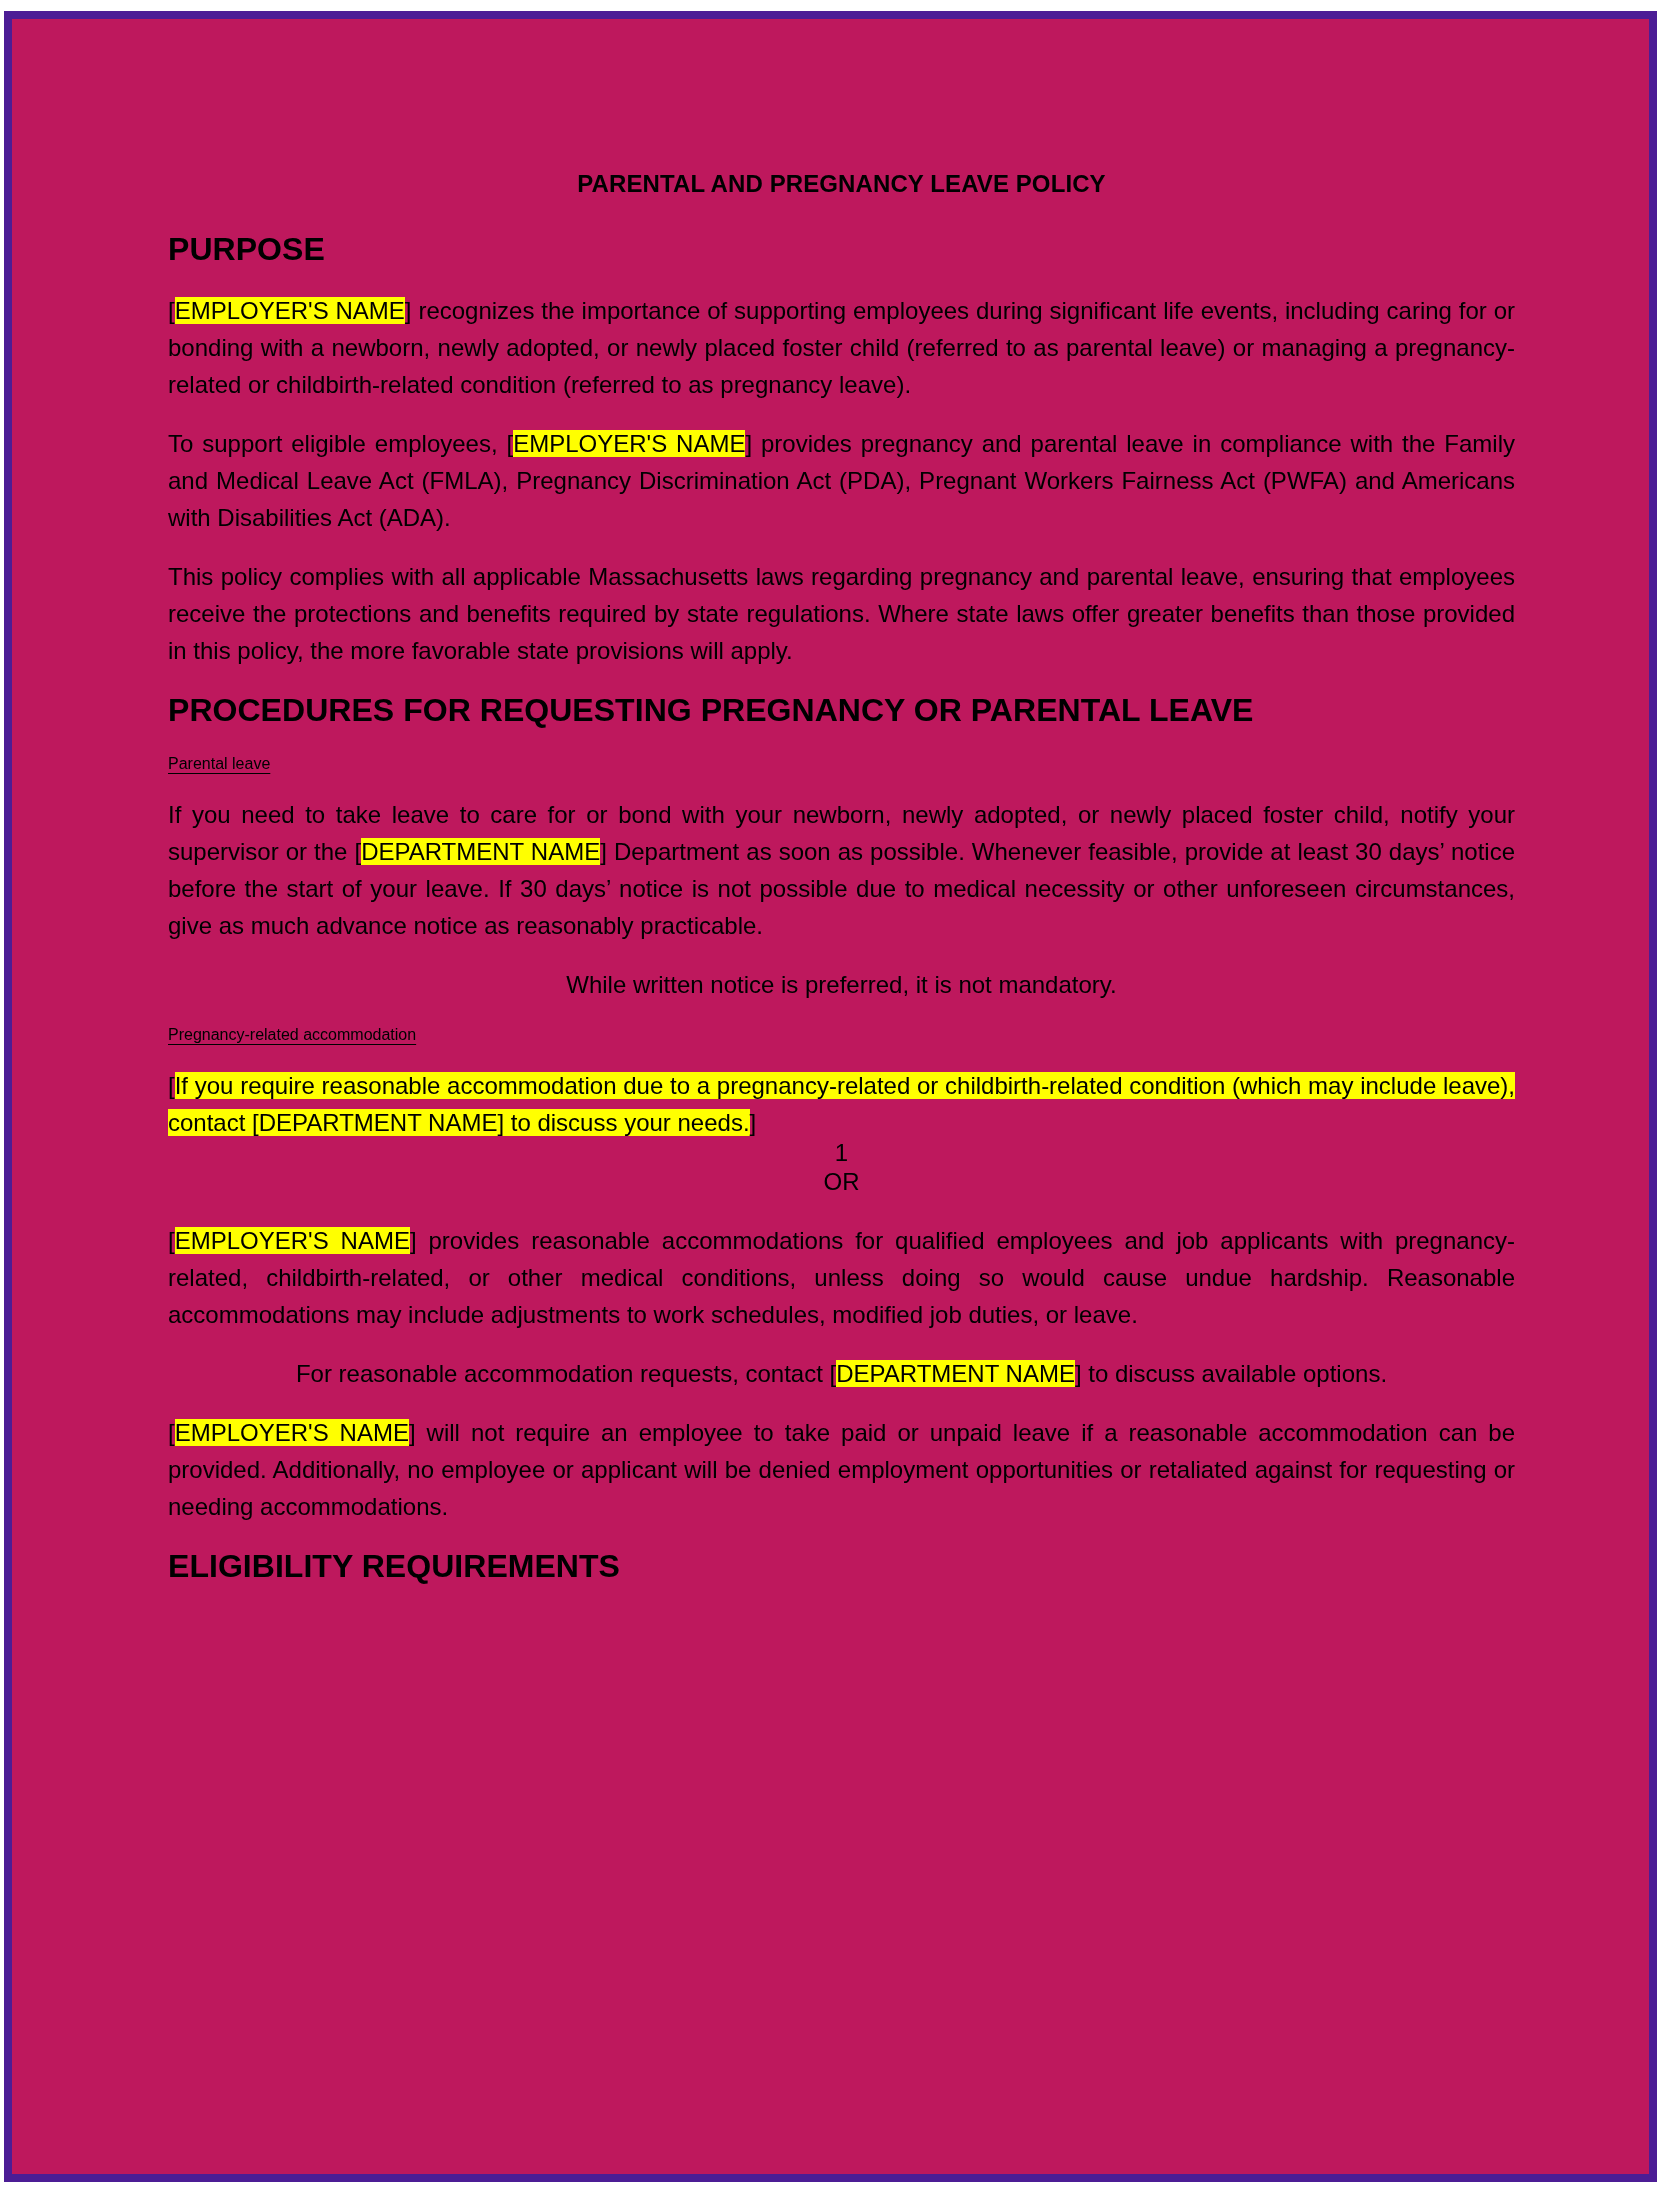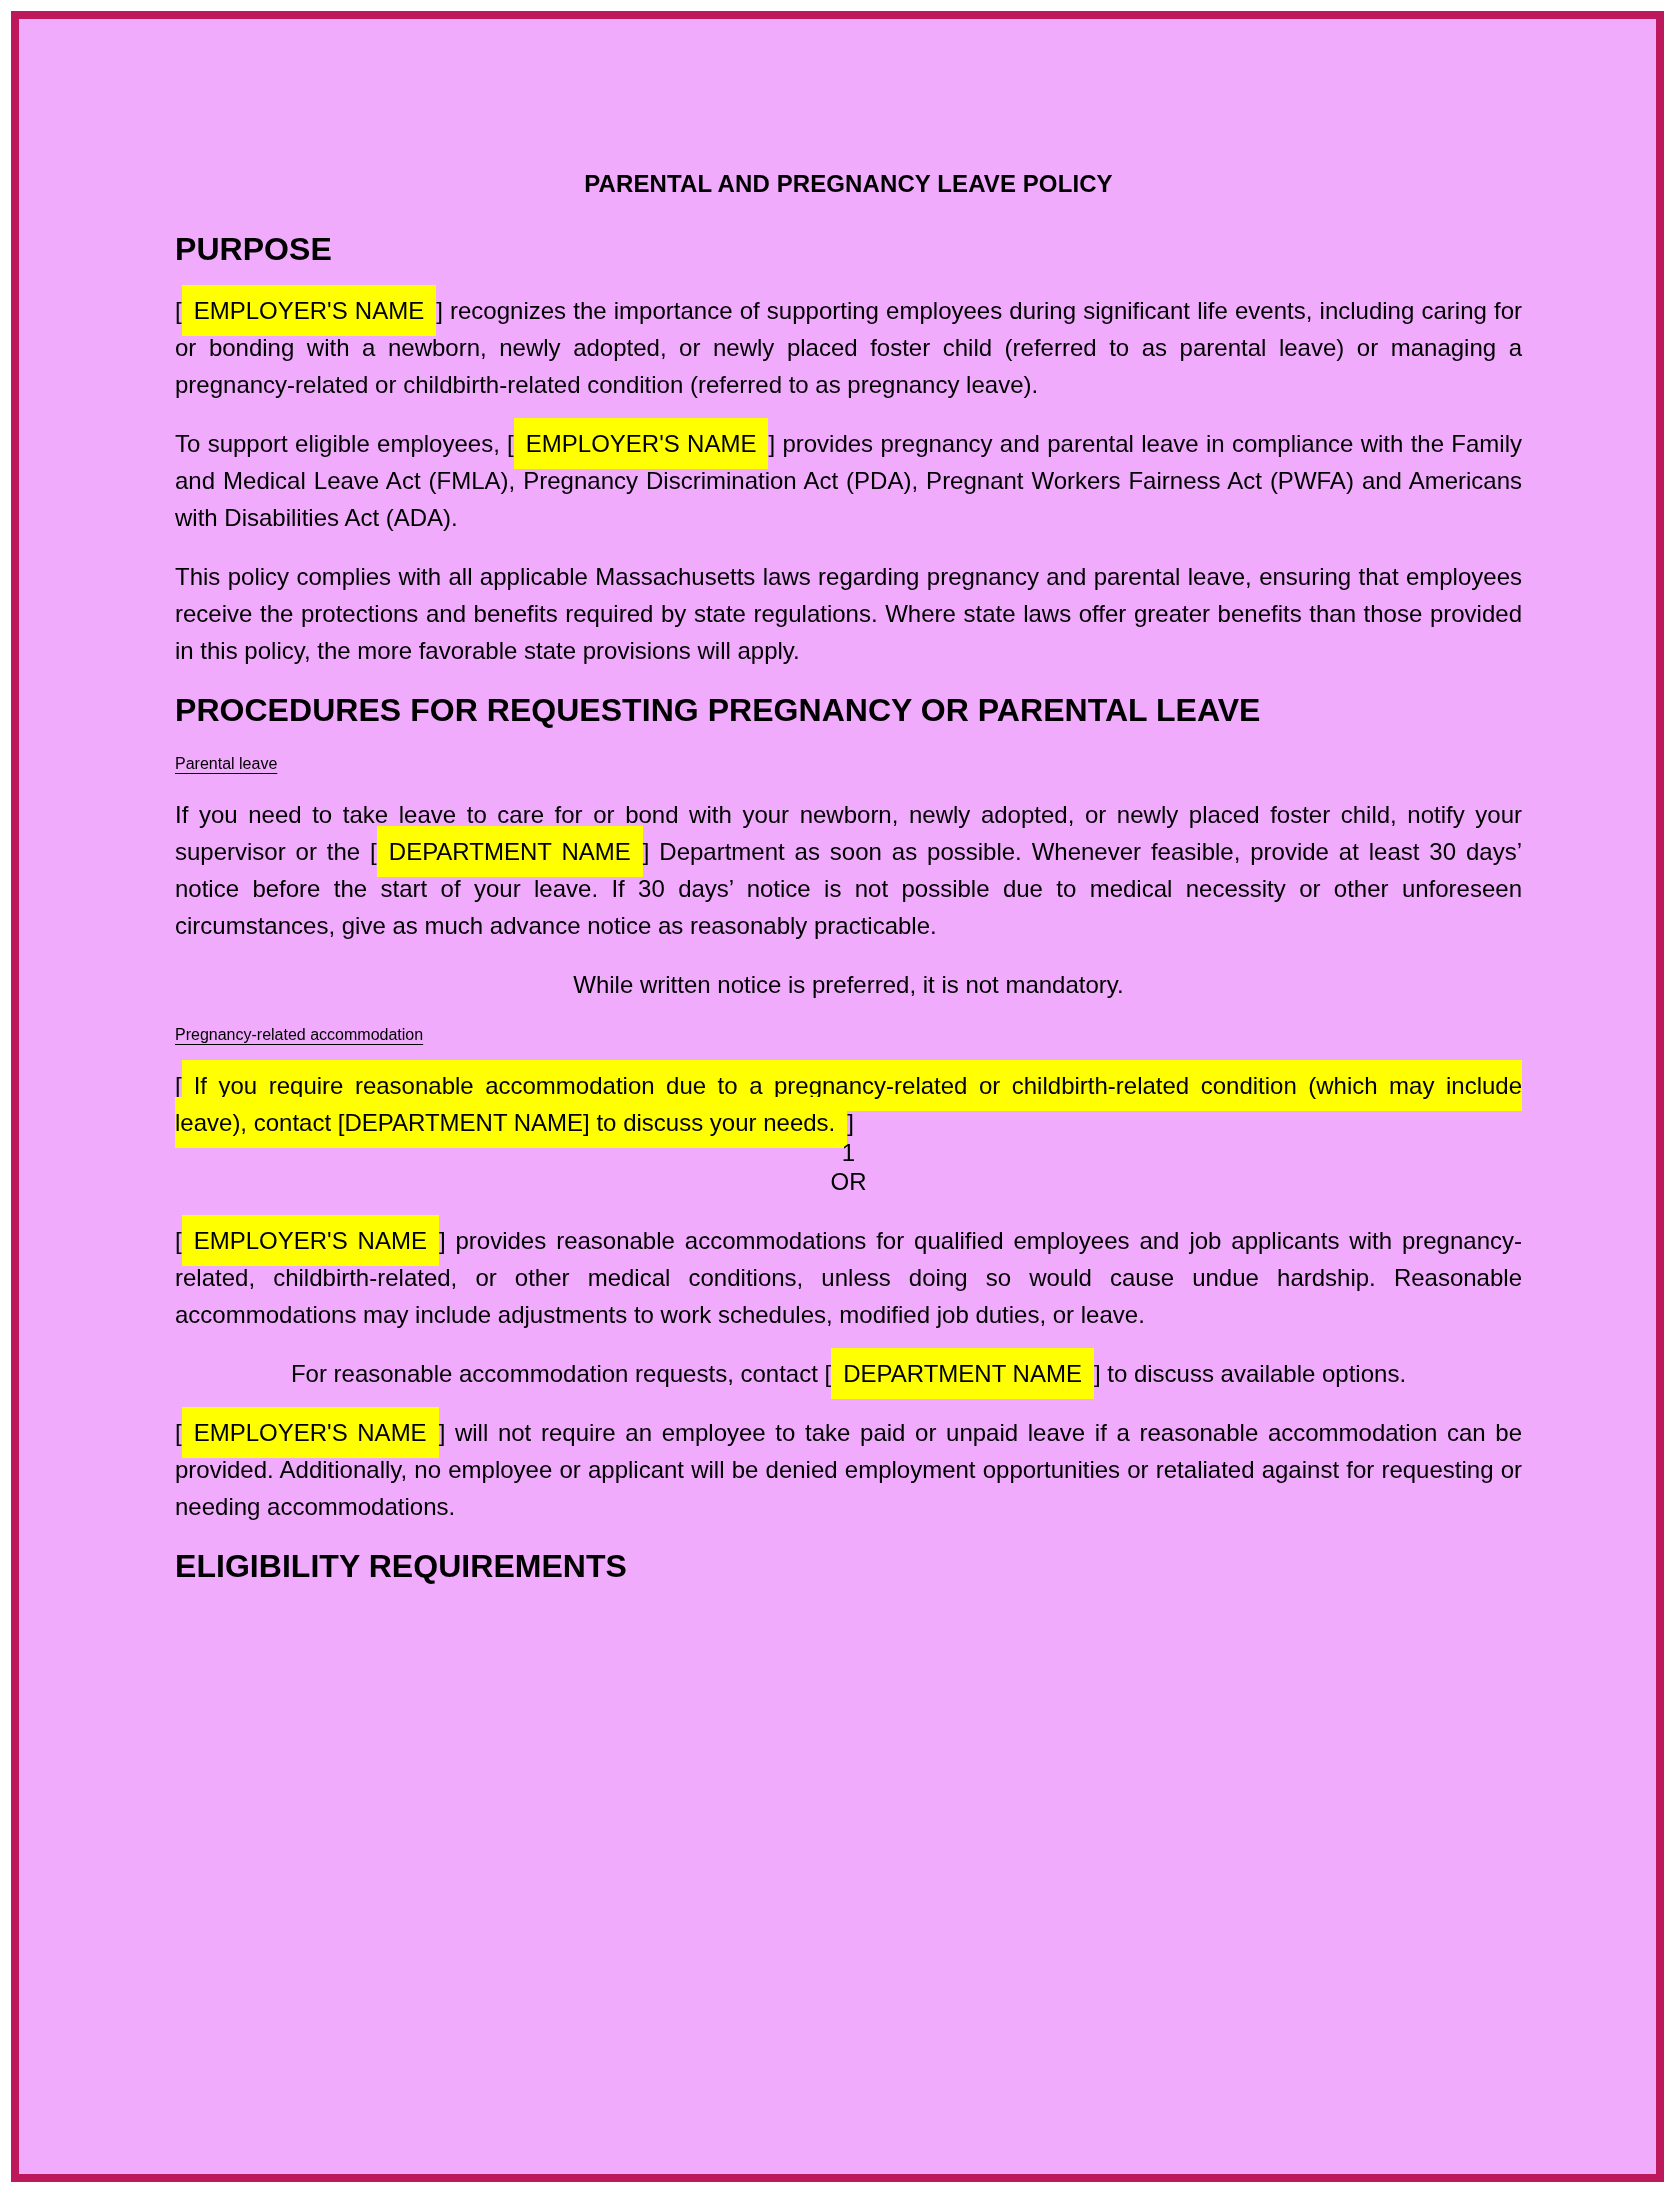--- a/index.html
+++ b/index.html
@@ -12,27 +12,27 @@
     width: 1677px;
     height: 2196px;
     font-family: "Liberation Sans", sans-serif;
     color: #000000;
     overflow: hidden;
   }
 
   
   .page-frame {
     position: absolute;
-    left: 11px;
+    left: 4px;
     top: 10.5px;
     width: 1653px;
     height: 2171px;
     box-sizing: border-box;
-    border: 8px solid #be185d;
-    background: #f0abfc;
+    border: 8px solid #4c1d95;
+    background: #be185d;
   }
 
   .page-body {
     position: absolute;
     left: 156px;   
     top: 151px;
     width: 1347px; 
   }
 
   
@@ -72,21 +72,21 @@
     text-align: justify;
     text-justify: inter-word;
     -webkit-hyphens: none;
     hyphens: none;
   }
   p.para.nojustify { text-align: center; }
 
   mark.hl {
     background-color: #FFFF00;
     color: #000000;
-    padding: 12px;
+    padding: 0;
   }
 
   .page-number {
     position: absolute;
     left: 156px;
     top: 1122px;
     width: 1347px;
     text-align: center;
     font-size: 24px;
     line-height: 1;

